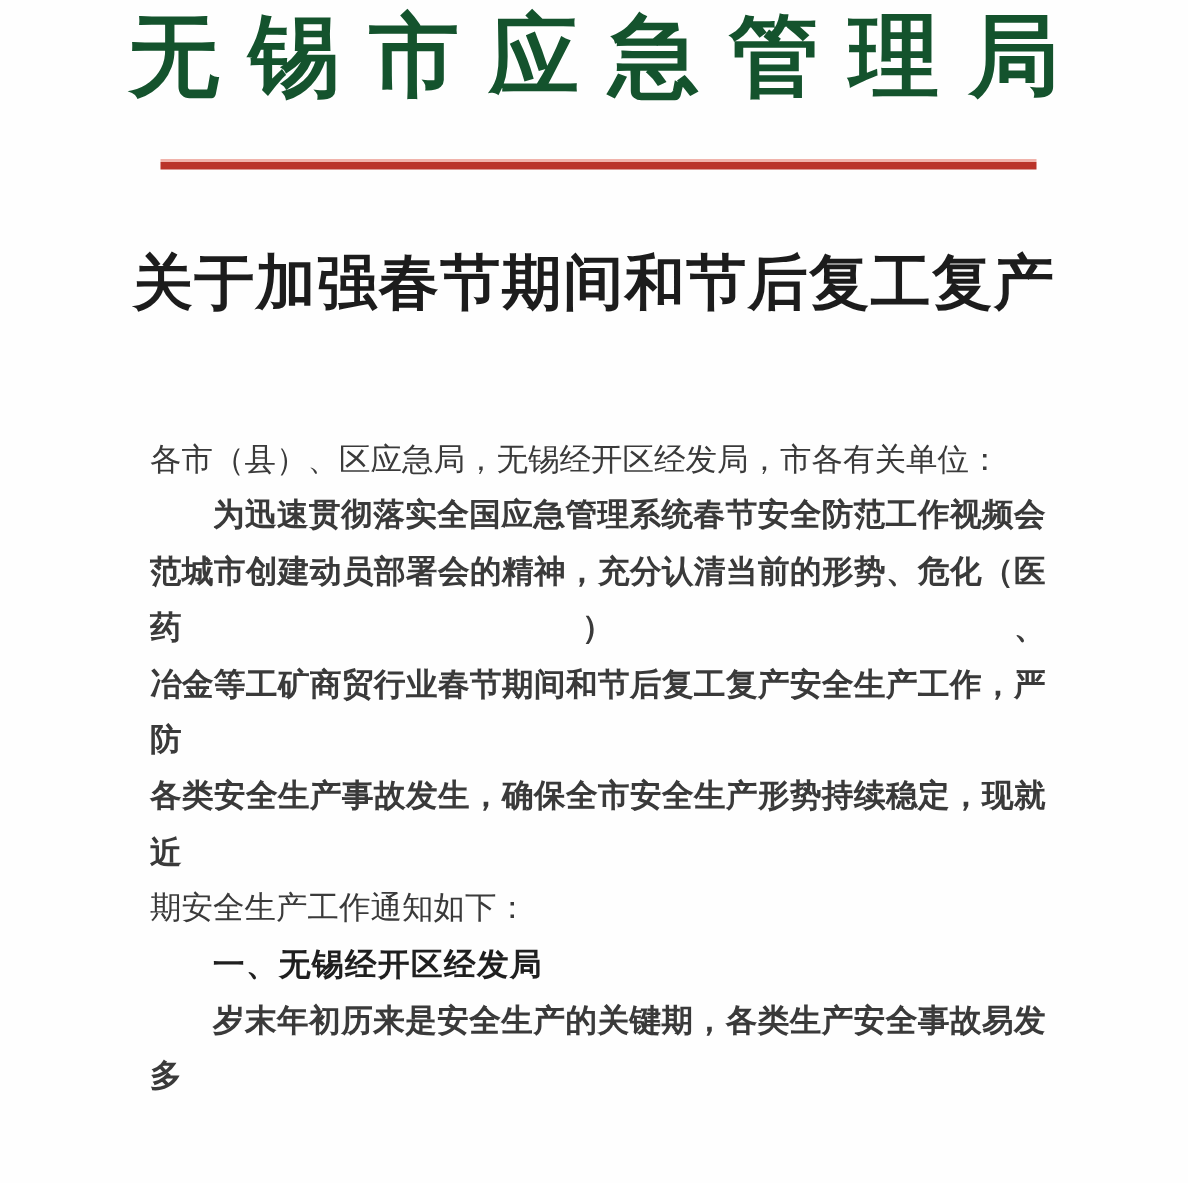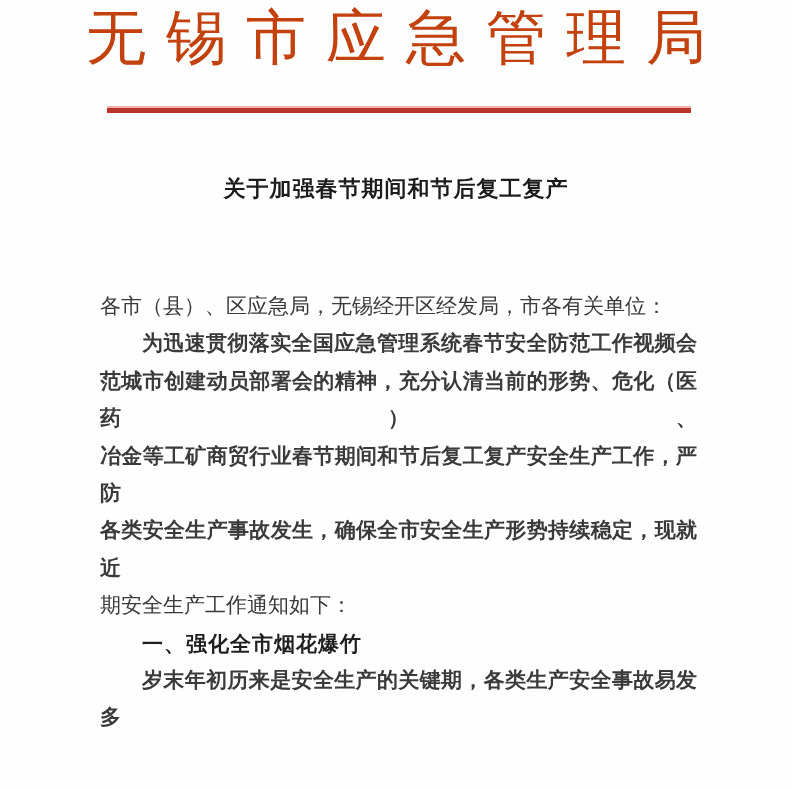--- a/index.html
+++ b/index.html
@@ -20,22 +20,22 @@
     position: absolute;
     top: 0;
     left: 0;
     width: 792px;
     text-align: center;
   }
   .agency {
     margin-top: 4px;
     font-size: 60px;
     line-height: 68px;
-    font-weight: normal;
-    color: #c2410c;
+    font-weight: bold;
+    color: #14532d;
     letter-spacing: 20px;
     text-indent: 20px; 
     white-space: nowrap;
   }
   .rule {
     position: absolute;
     top: 106px;
     left: 107px;
     width: 584px;
     height: 7px;
@@ -45,21 +45,21 @@
   }
   
   .doc-title {
     position: absolute;
     top: 168px;
     left: 0;
     width: 792px;
     text-align: center;
     font-weight: bold;
     color: #1c1c1c;
-    font-size: 22px;
+    font-size: 40px;
     line-height: 41px;
     letter-spacing: 1px;
   }
   
   .body-text {
     position: absolute;
     top: 288px;
     left: 100px;
     width: 597px;
     color: #3a3a3a;
@@ -97,18 +97,18 @@
     <div>关于加强春节期间和节后复工复产</div>
   </div>
 
   <div class="body-text">
     <div class="l">各市（县）、区应急局，无锡经开区经发局，市各有关单位：</div>
     <div class="l jf ind">为迅速贯彻落实全国应急管理系统春节安全防范工作视频会</div>
     <div class="l jf">范城市创建动员部署会的精神，充分认清当前的形势、危化（医药）、</div>
     <div class="l jf">冶金等工矿商贸行业春节期间和节后复工复产安全生产工作，严防</div>
     <div class="l jf">各类安全生产事故发生，确保全市安全生产形势持续稳定，现就近</div>
     <div class="l">期安全生产工作通知如下：</div>
-    <div class="l hd ind">一、强化全市烟花爆竹</div>
+    <div class="l hd ind">一、无锡经开区经发局</div>
     <div class="l jf ind">岁末年初历来是安全生产的关键期，各类生产安全事故易发多</div>
 
   </div>
 
 </div>
 
 </body></html>

